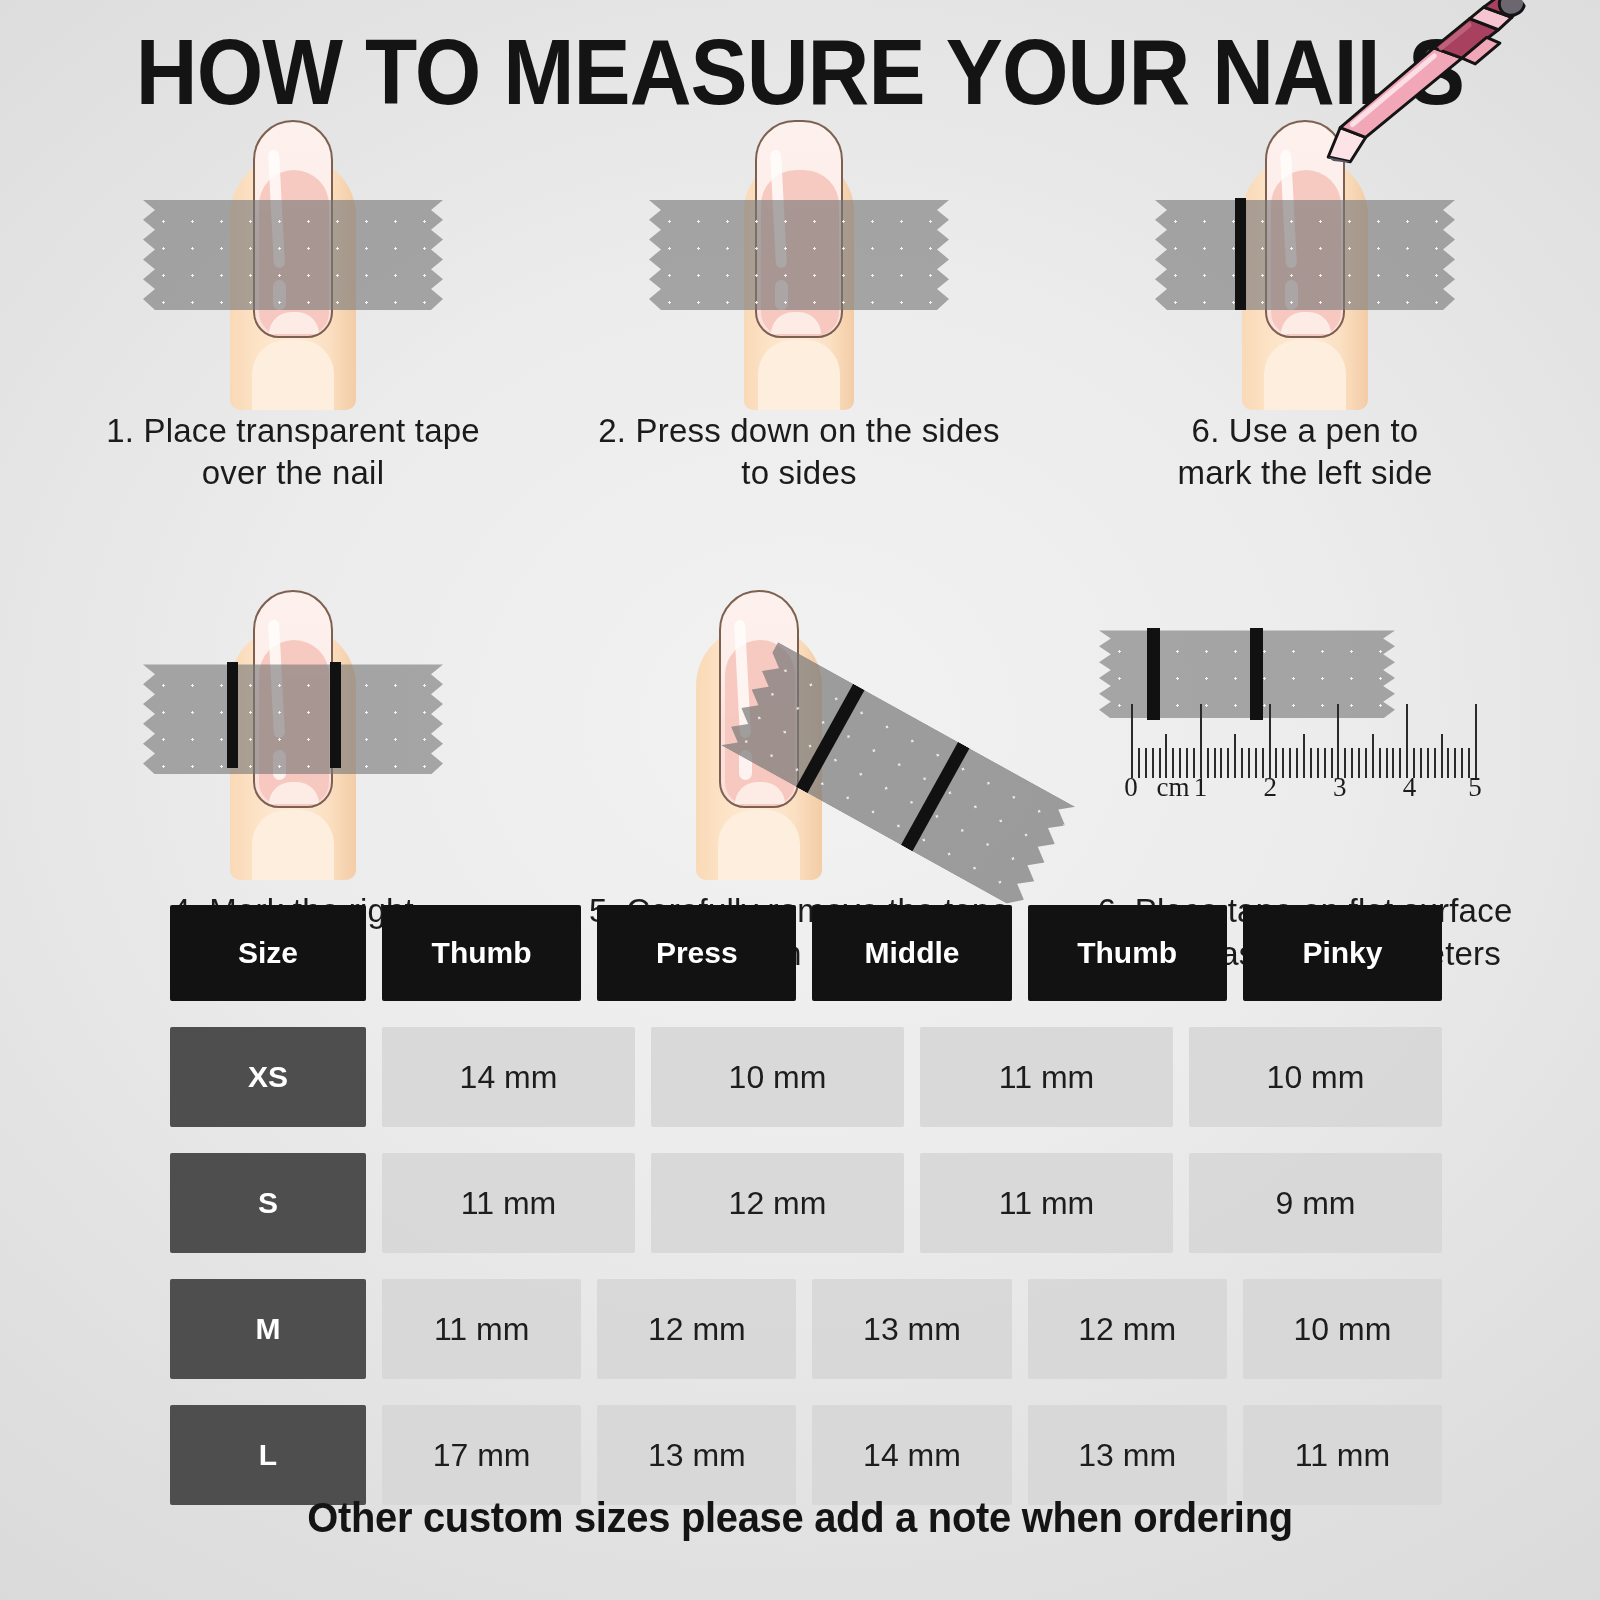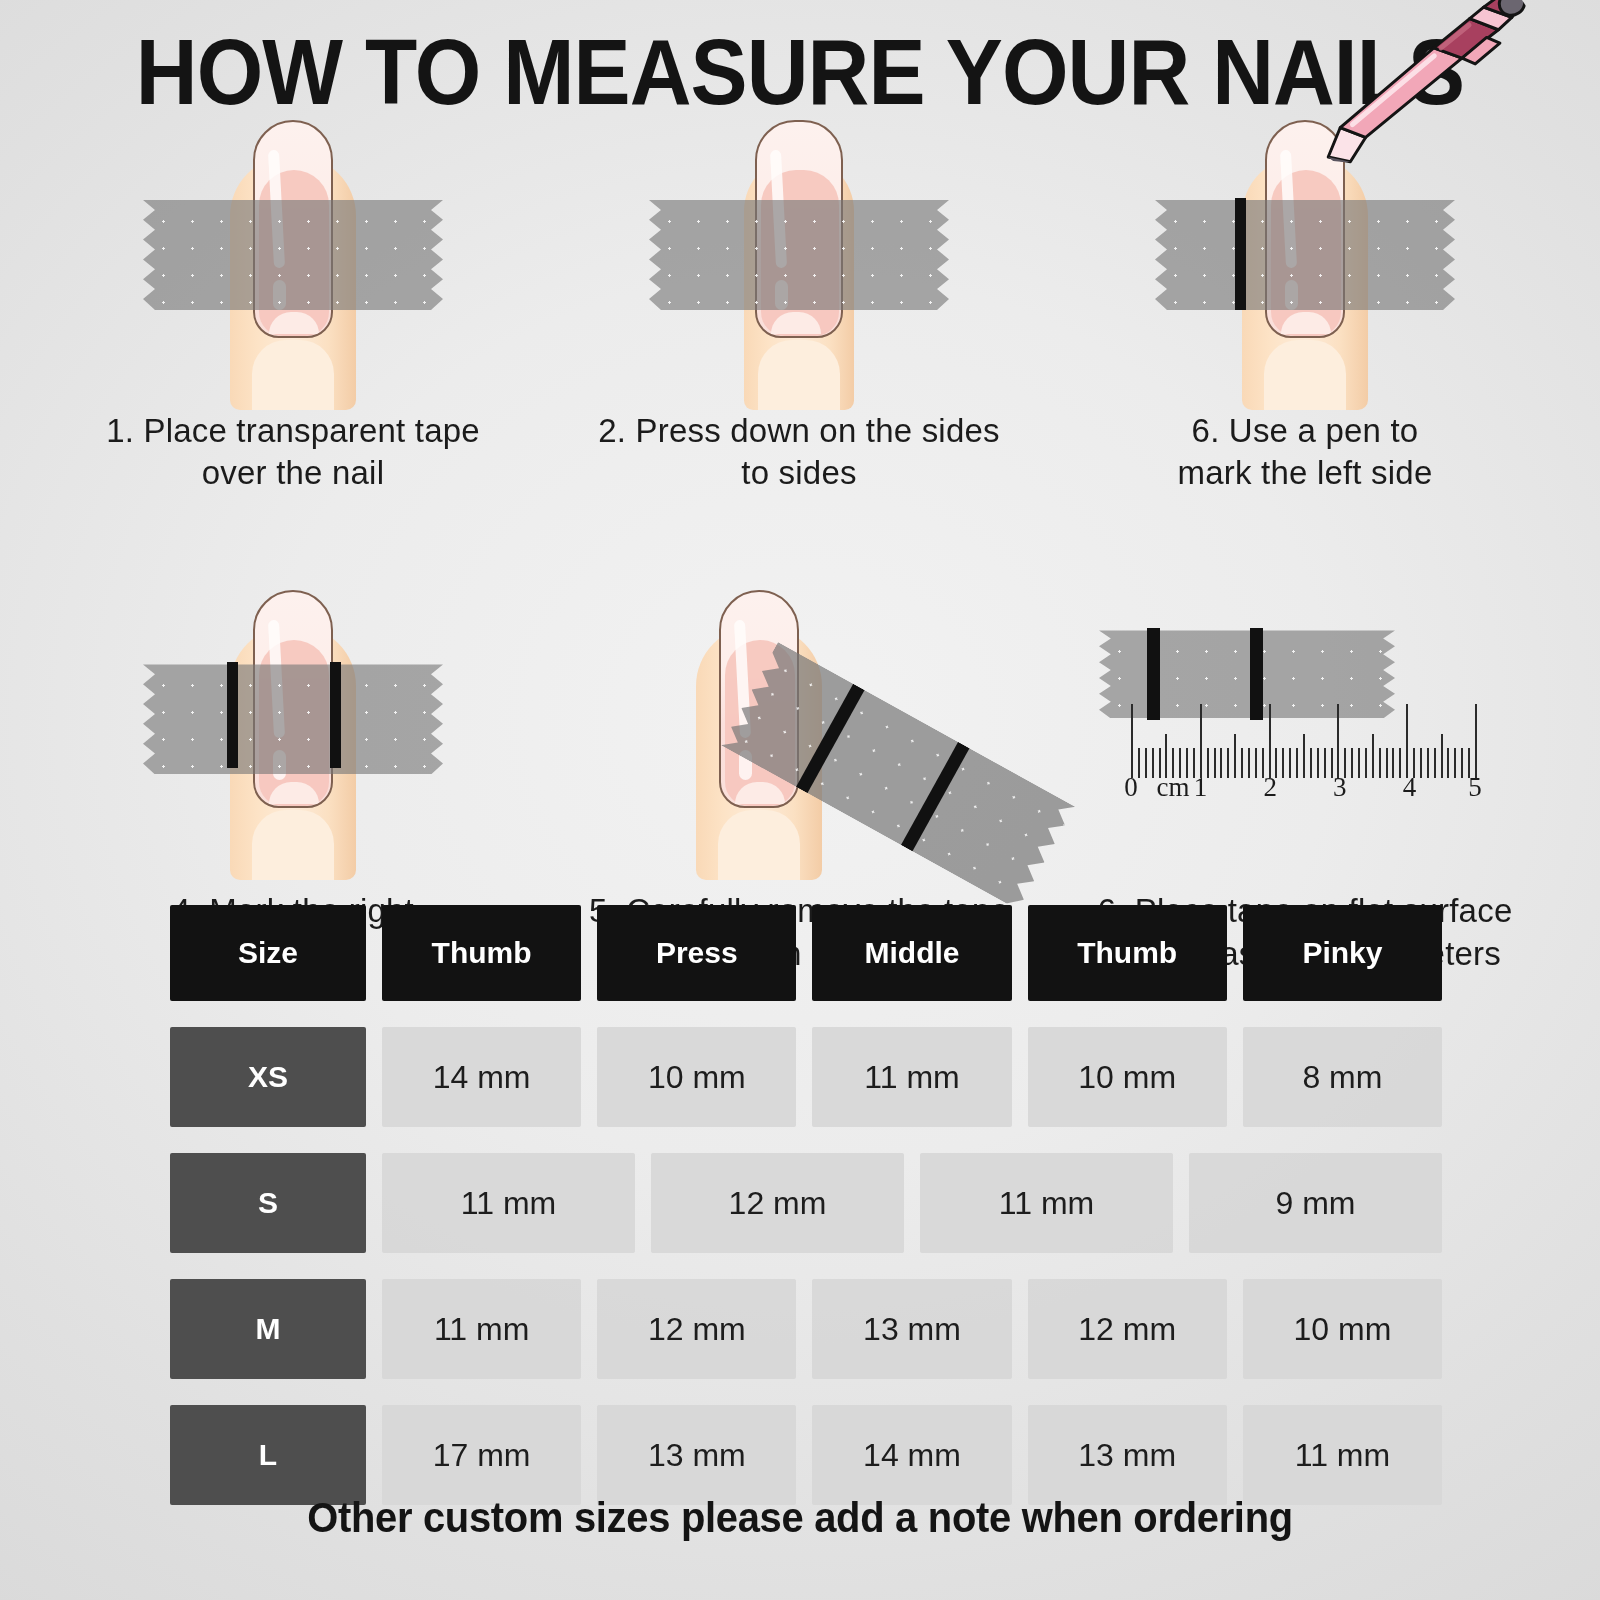--- a/index.html
+++ b/index.html
@@ -422,21 +422,20 @@
       <div class="th fin">Thumb</div>
       <div class="th fin">Pinky</div>
     </div>
 
     <div class="trow">
       <div class="sizecell">XS</div>
       <div class="datacell">14 mm</div>
       <div class="datacell">10 mm</div>
       <div class="datacell">11 mm</div>
       <div class="datacell">10 mm</div>
-      <div class="datacell">8 mm</div>
     </div>
 
     <div class="trow">
       <div class="sizecell">S</div>
       <div class="datacell">11 mm</div>
       <div class="datacell">12 mm</div>
       <div class="datacell">11 mm</div>
       <div class="datacell">9 mm</div>
     </div>
 

